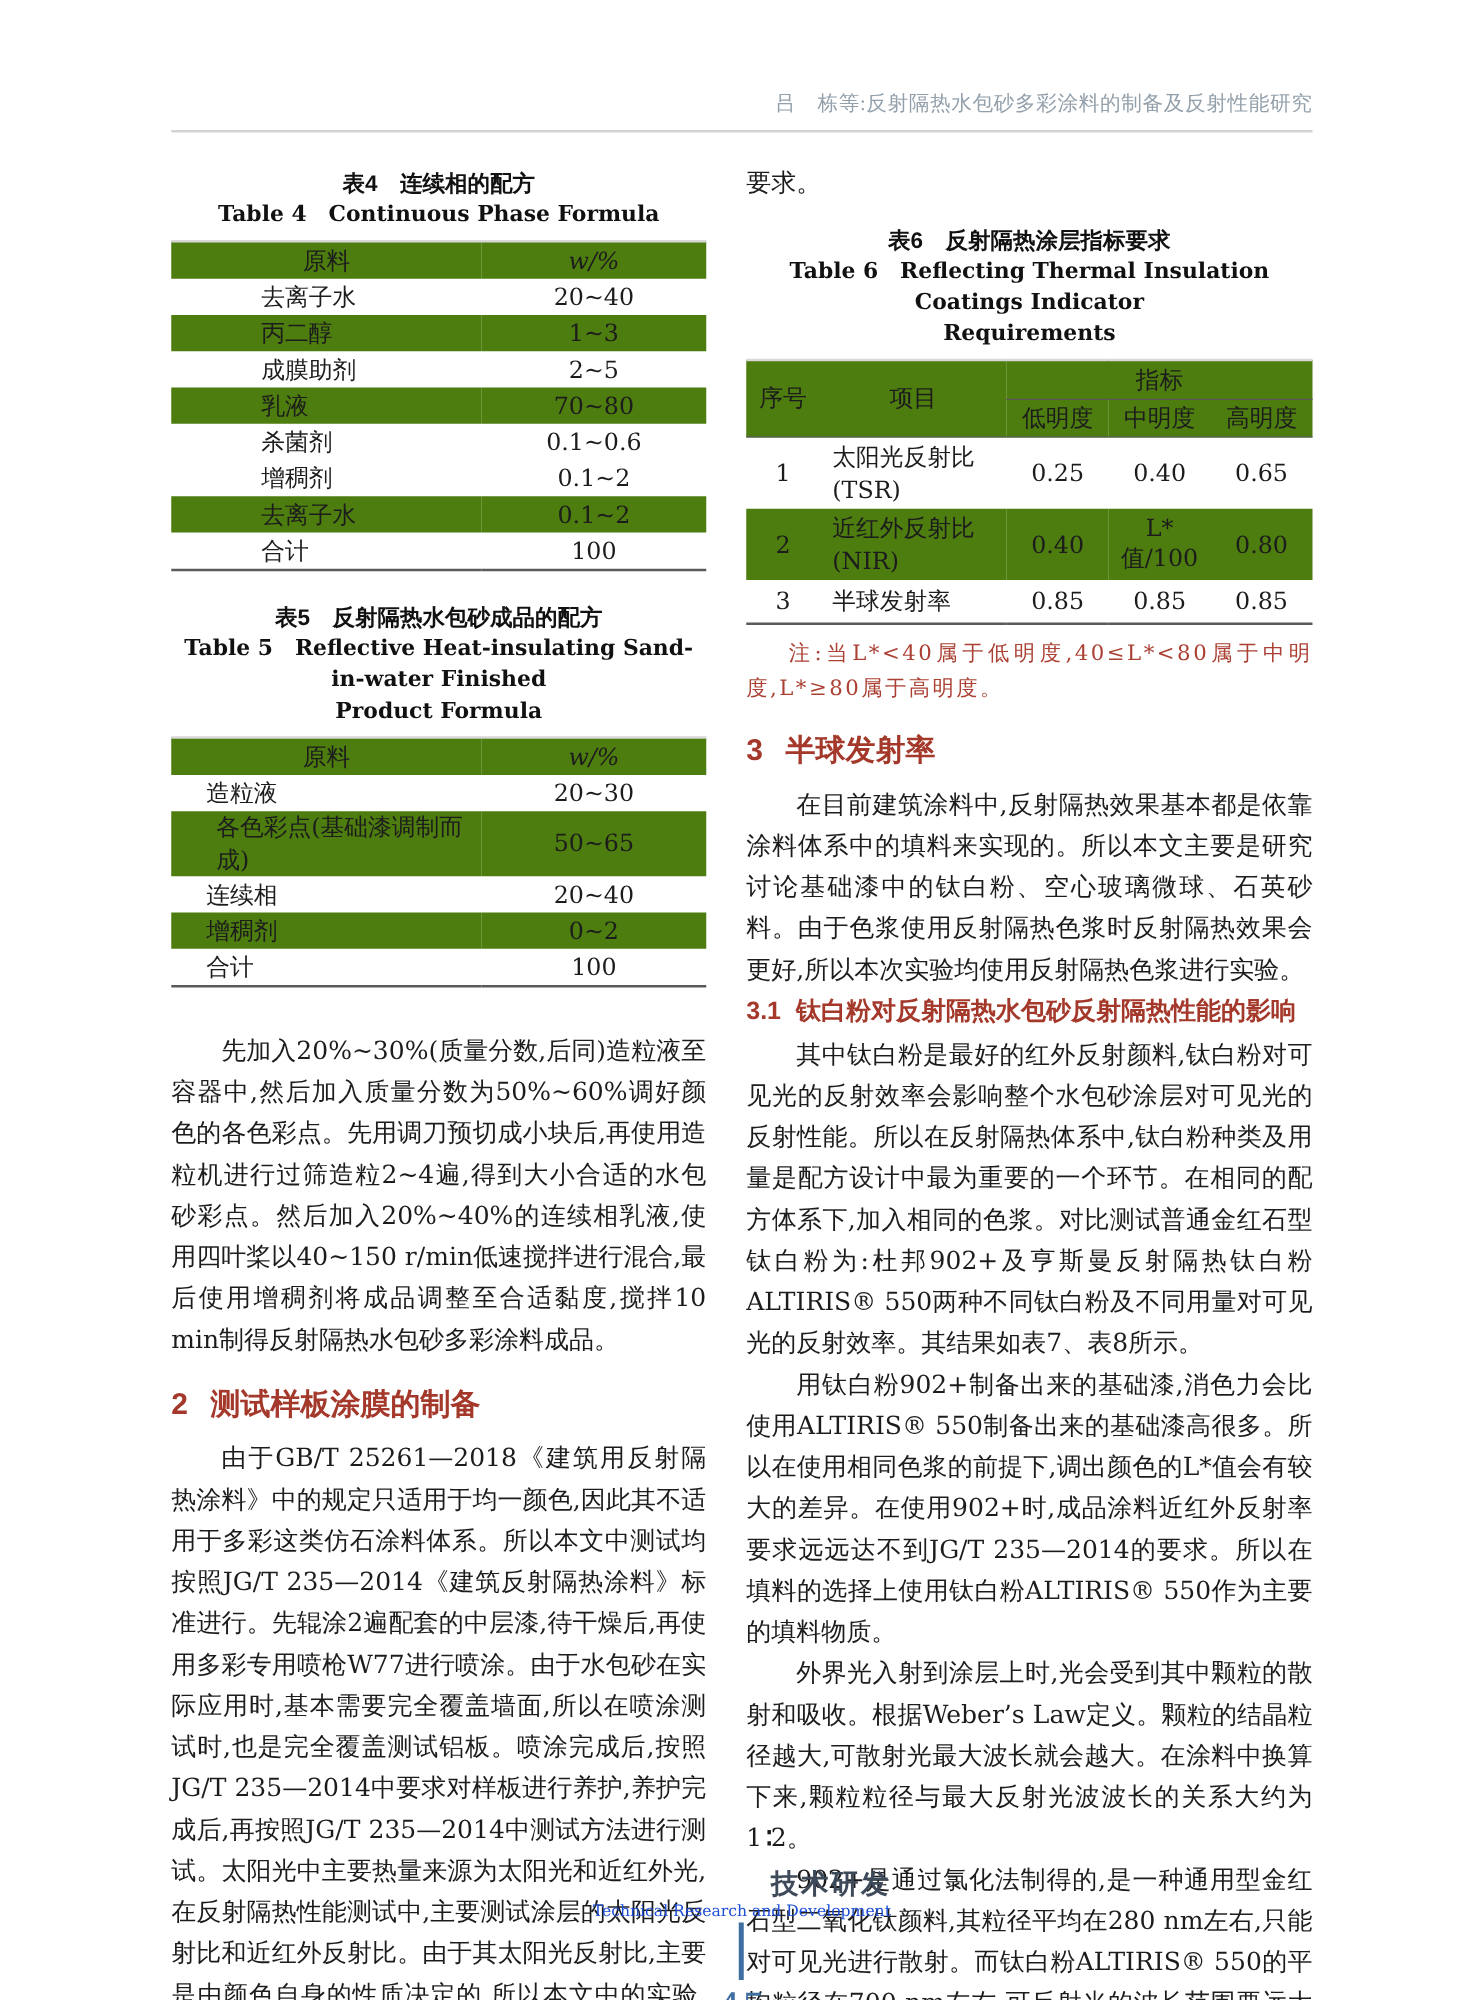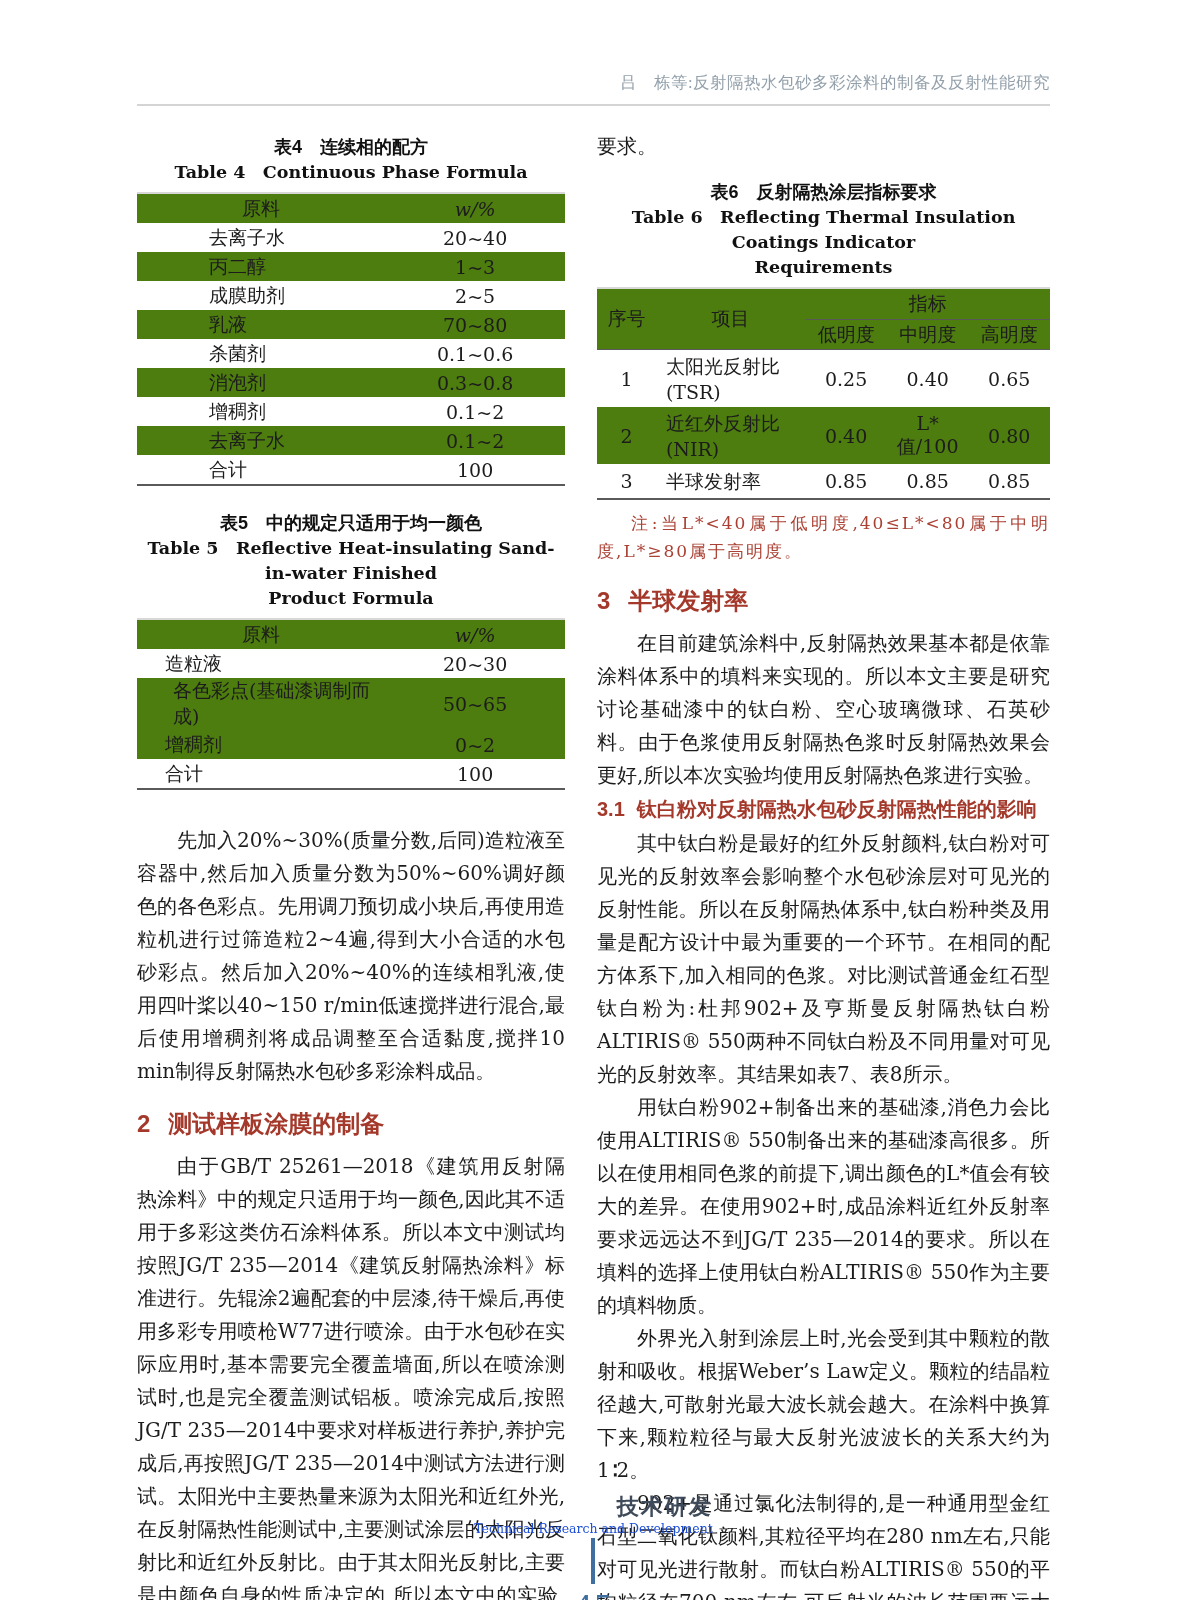--- a/index.html
+++ b/index.html
@@ -157,56 +157,56 @@
           <td class="c-val">2~5</td>
         </tr>
         <tr class="pink">
           <td class="c-label">乳液</td>
           <td class="c-val">70~80</td>
         </tr>
         <tr>
           <td class="c-label">杀菌剂</td>
           <td class="c-val">0.1~0.6</td>
         </tr>
-        <tr class="pink">
-          <td class="c-label">消泡剂</td>
-          <td class="c-val">0.3~0.8</td>
-        </tr>
         <tr>
           <td class="c-label">增稠剂</td>
           <td class="c-val">0.1~2</td>
         </tr>
         <tr class="pink">
           <td class="c-label">去离子水</td>
           <td class="c-val">0.1~2</td>
         </tr>
         <tr>
           <td class="c-label">合计</td>
           <td class="c-val">100</td>
         </tr>
       </tbody>
     </table>
 
-    <div class="tbl-title-cn" style="margin-top:24px">表5　中的规定只适用于均一颜色</div>
+    <div class="tbl-title-cn" style="margin-top:24px">表5　反射隔热水包砂成品的配方</div>
     <div class="tbl-title-en">Table 5　Reflective Heat-insulating Sand-in-water Finished</div>
     <div class="tbl-title-en">Product Formula</div>
 
     <table class="paper-table t2">
       <tbody>
         <tr class="pink">
           <th class="c-label-h">原料</th>
           <th class="c-val w-italic">w/%</th>
         </tr>
         <tr>
           <td class="c-label" style="padding-left:28px">造粒液</td>
           <td class="c-val">20~30</td>
         </tr>
         <tr class="pink">
           <td class="c-label" style="padding-left:36px">各色彩点(基础漆调制而成)</td>
           <td class="c-val">50~65</td>
+        </tr>
+        <tr>
+          <td class="c-label" style="padding-left:28px">连续相</td>
+          <td class="c-val">20~40</td>
         </tr>
         <tr class="pink">
           <td class="c-label" style="padding-left:28px">增稠剂</td>
           <td class="c-val">0~2</td>
         </tr>
         <tr>
           <td class="c-label" style="padding-left:28px">合计</td>
           <td class="c-val">100</td>
         </tr>
       </tbody>

